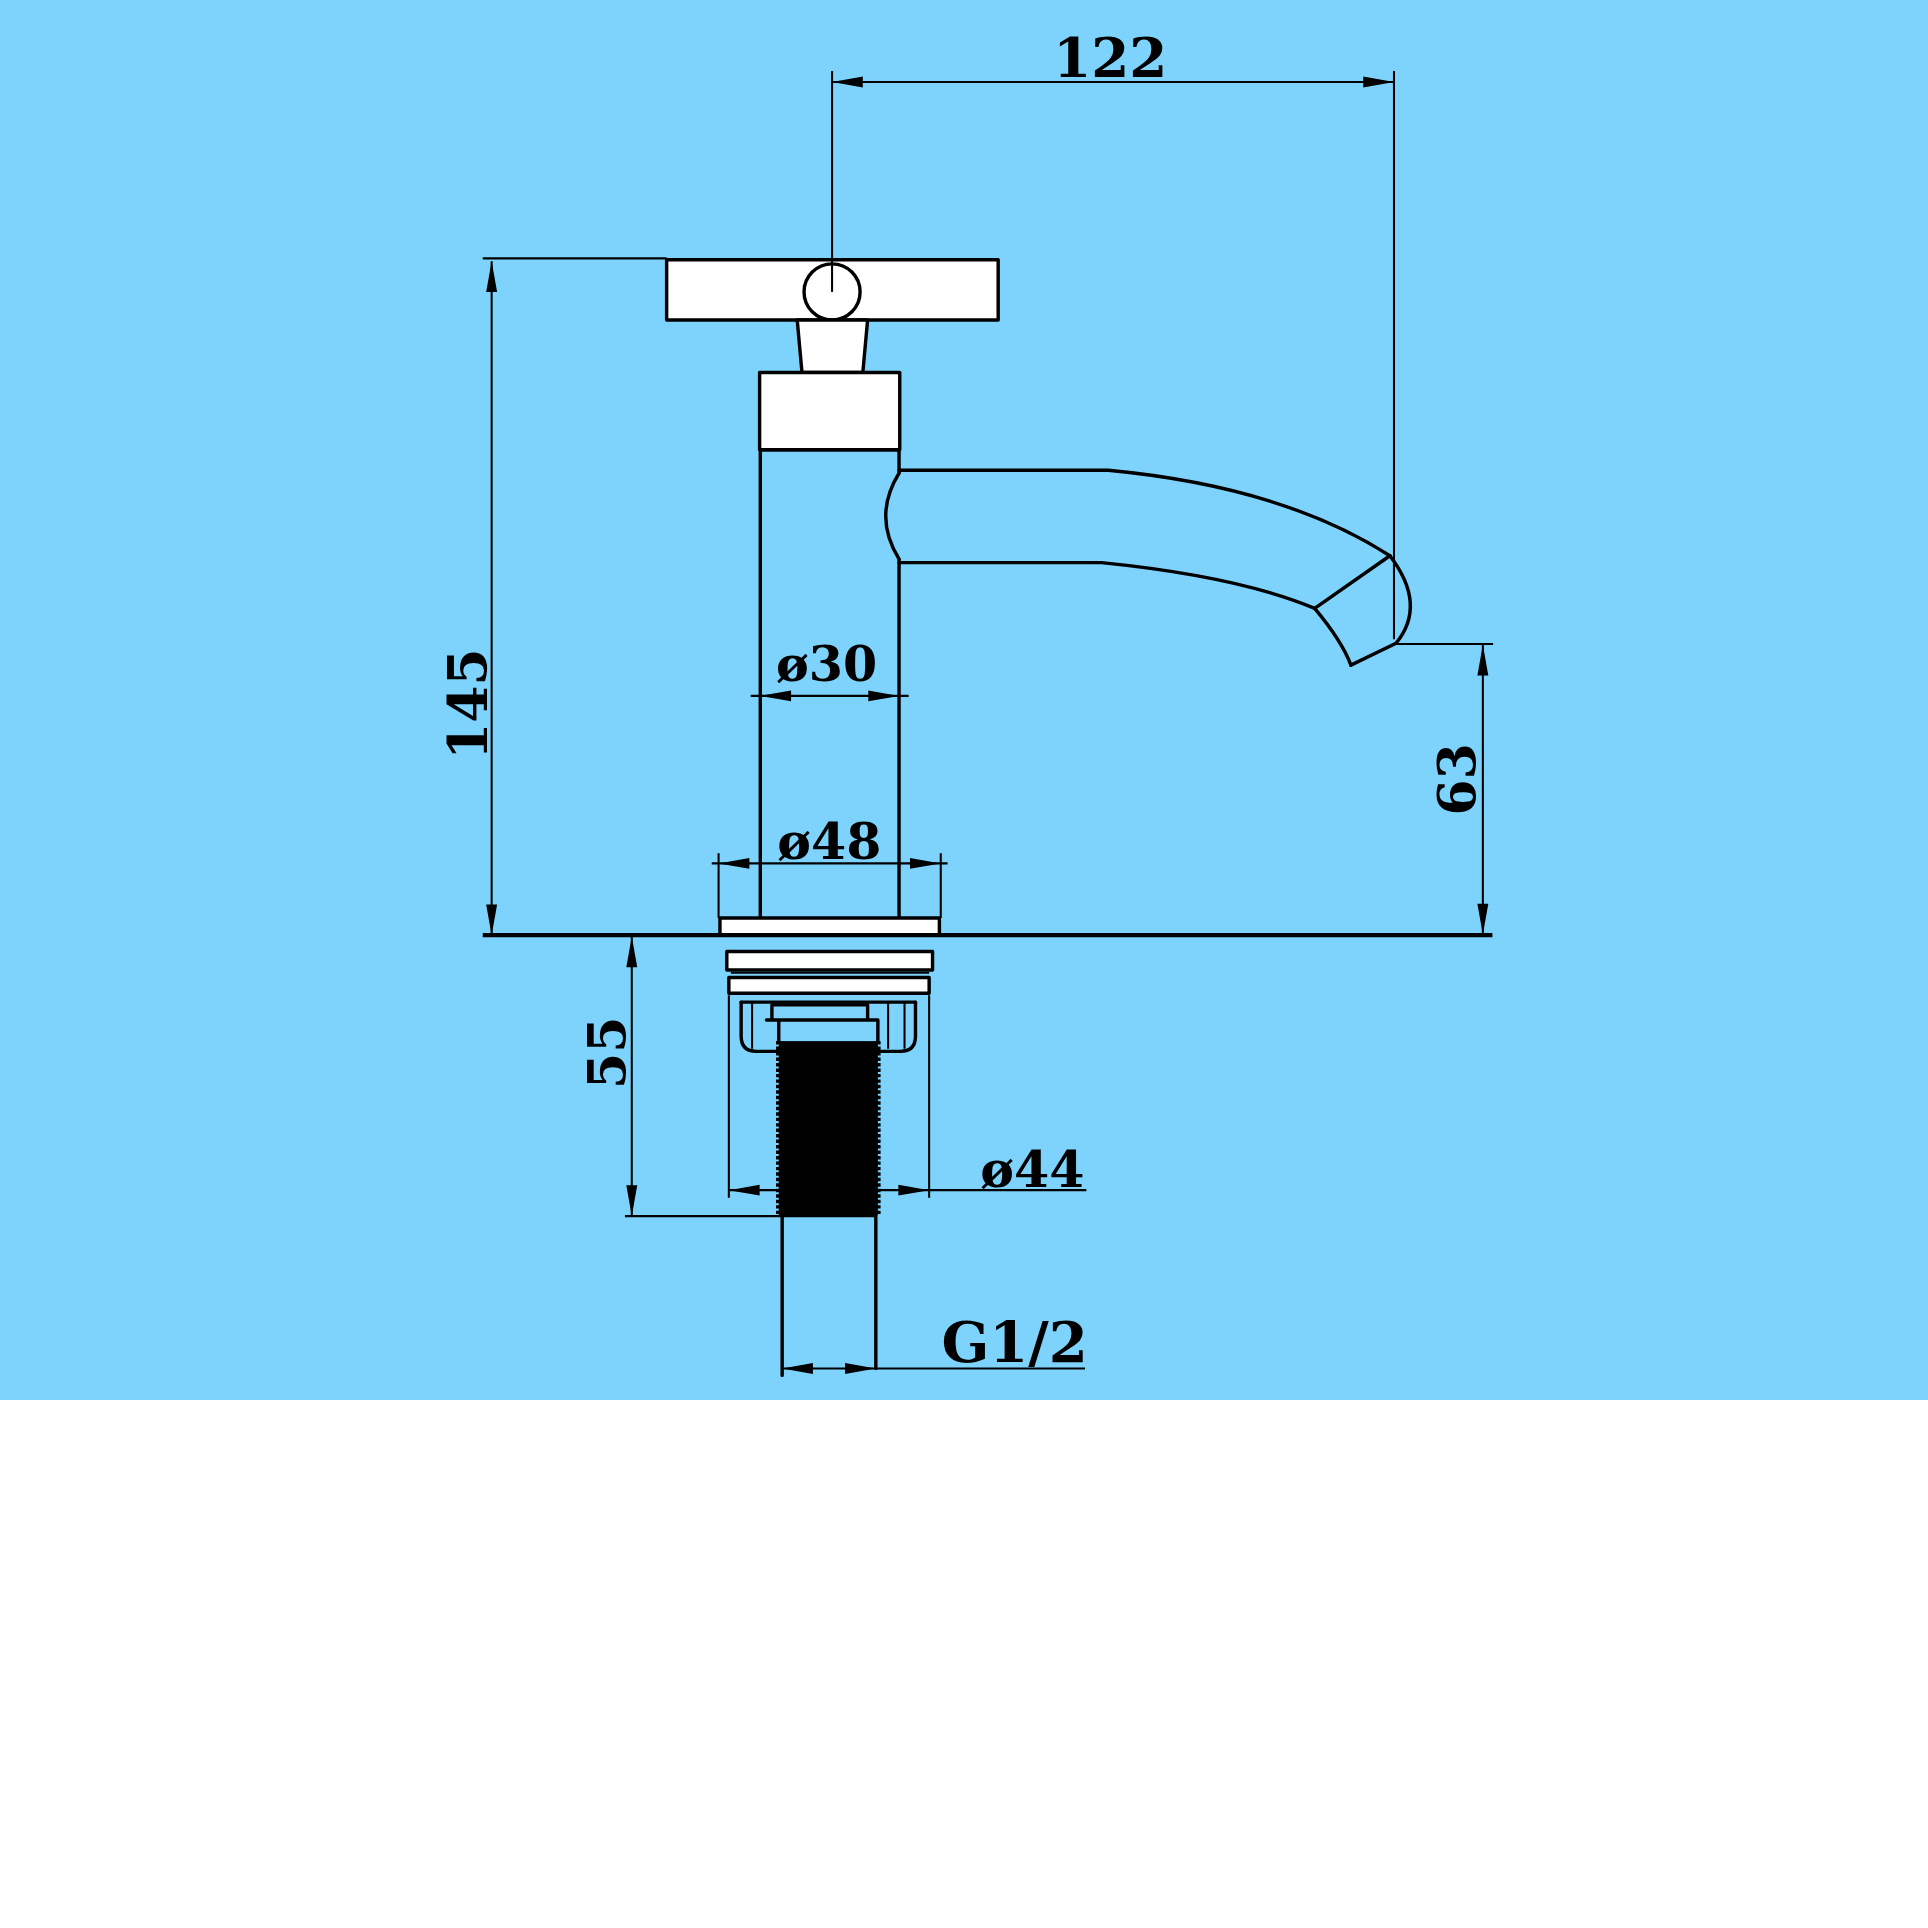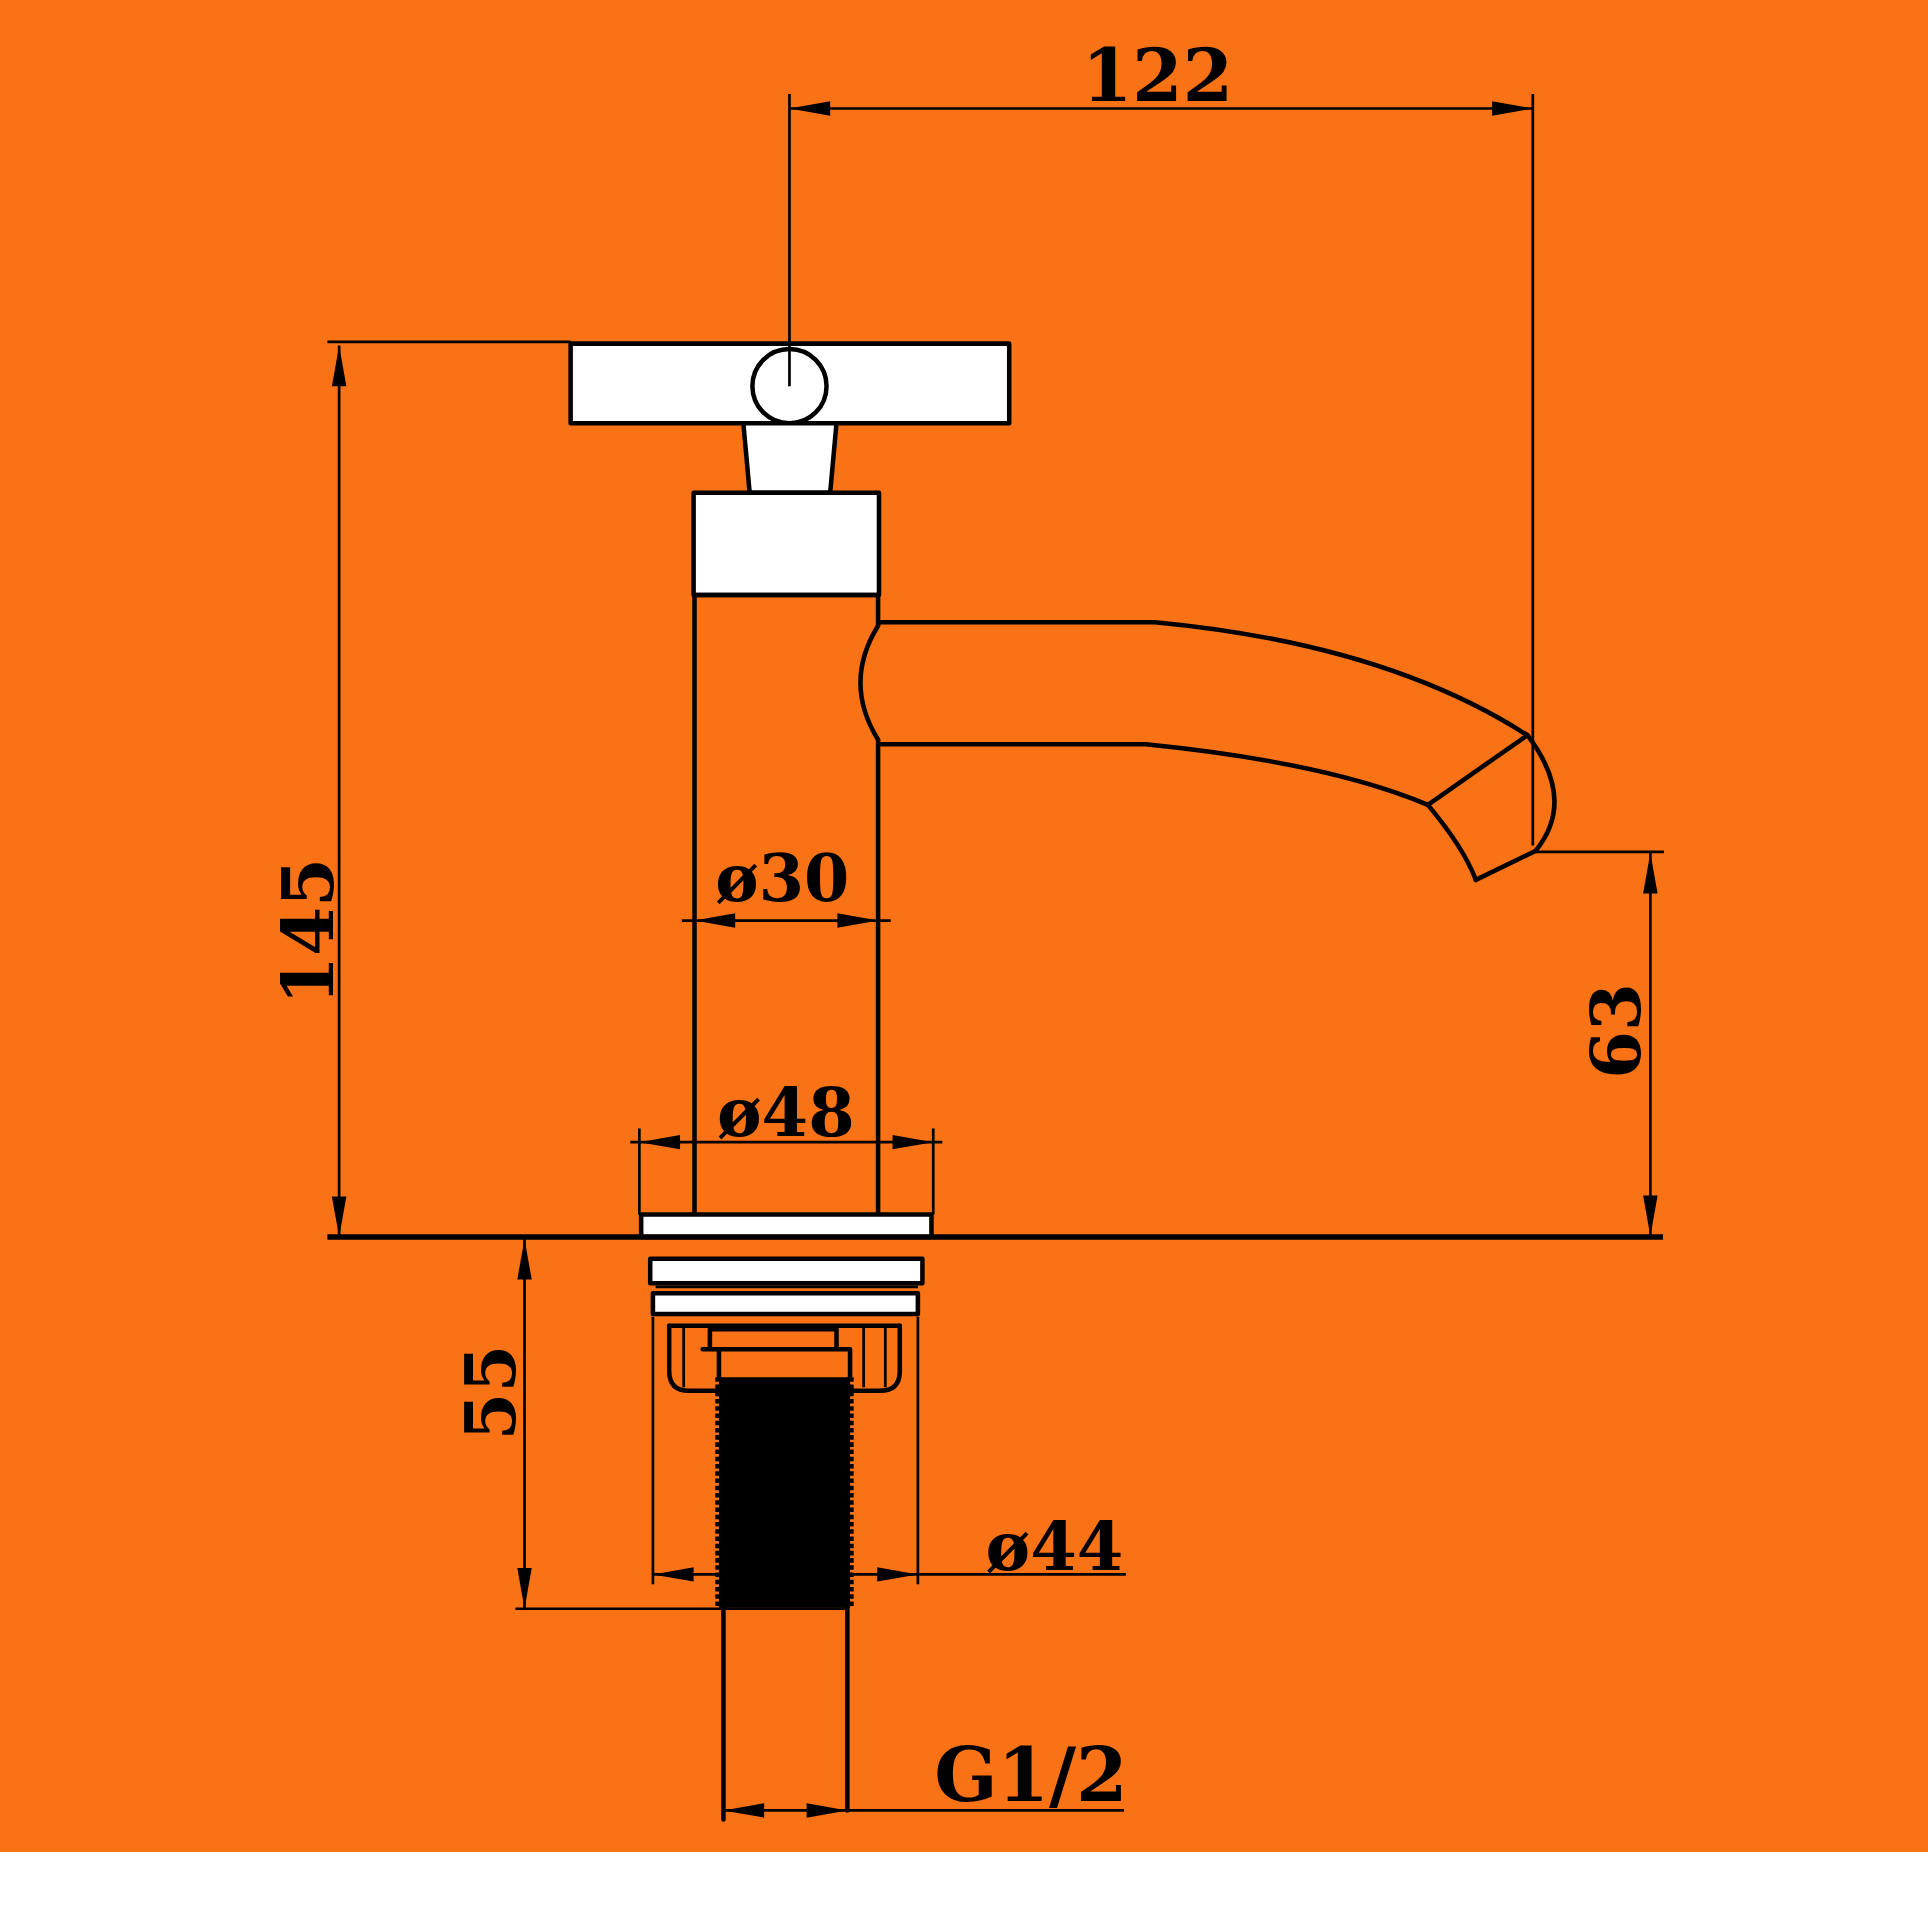--- a/index.html
+++ b/index.html
@@ -1,17 +1,17 @@
 <!DOCTYPE html>
 <html style="font-size:15px"><head>
 <meta charset="utf-8">
 <style>
   html,body{margin:0;padding:0;background:#ffffff;}
   .stage{
-    width:1928px;height:1852px;position:relative;background:#f97316;
+    width:1928px;height:1400px;position:relative;background:#7dd3fc;
     font-family:"DejaVu Serif","Liberation Serif",serif;
   }
   svg{display:block;width:100%;height:100%;}
   .obj{stroke:#000;stroke-width:5;fill:none;stroke-linecap:round;stroke-linejoin:round;}
   .objfill{stroke:#000;stroke-width:5;fill:#fff;stroke-linejoin:round;}
   .thick{stroke:#000;stroke-width:6;fill:none;stroke-linecap:square;}
   .dim{stroke:#000;stroke-width:3;fill:none;stroke-linecap:butt;}
   .thin{stroke:#000;stroke-width:3;fill:none;}
   .arrow{fill:#000;stroke:none;}
   .dimtext{

